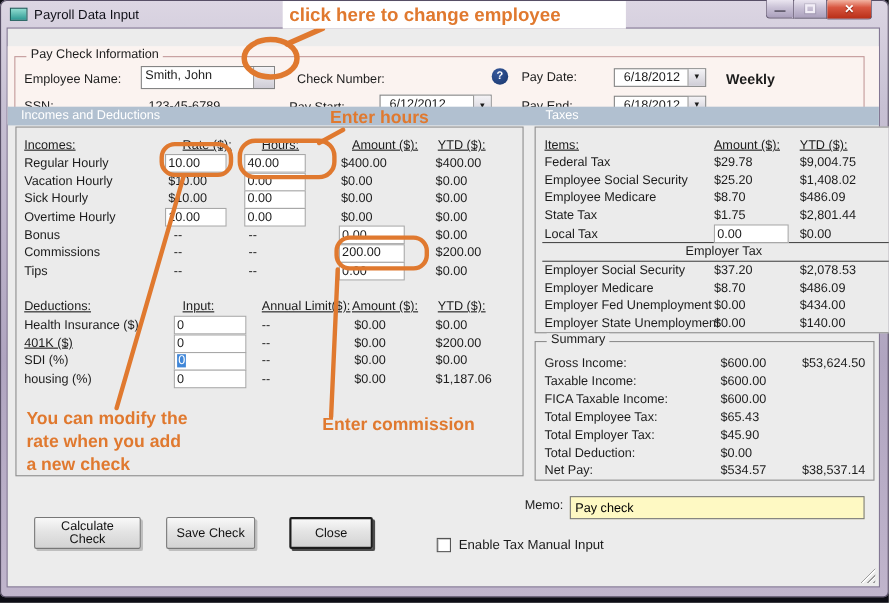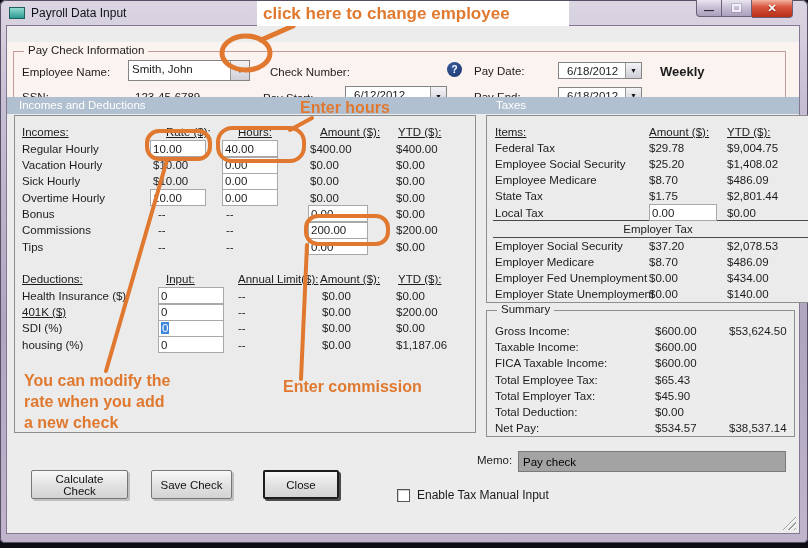--- a/index.html
+++ b/index.html
@@ -77,21 +77,21 @@
   .u{text-decoration:underline;}
   .pad2{padding-left:2px}.pad3{padding-left:3px}.pad4{padding-left:4px}.pad8{padding-left:8px}
   .pad12{padding-left:12px}.pad14{padding-left:14px}.pad16{padding-left:16px}
   .divider{height:18px;border-top:1px solid #4a4a4a;border-bottom:1px solid #4a4a4a;
     text-align:center;line-height:16px;font-size:11.5px;}
   .selbox{background:#fff;}
   .sel{background:var(--c-selection,#3f86d8);color:#fff;padding:0 1px;}
 
   
   .memo-lab{position:absolute;left:470px;top:428px;font-size:11.5px;}
-  .memo{position:absolute;left:511px;top:425px;width:268px;height:21px;background:#a3a3a3;
+  .memo{position:absolute;left:511px;top:425px;width:268px;height:21px;background:#fef9c3;
     border:1px solid #7a7a7a;font-size:11.5px;padding:2px 4px;font-family:"Liberation Sans",sans-serif;}
   .btn3d{position:absolute;top:444px;height:29px;font-size:11.5px;color:#111;
     background:linear-gradient(#f8f8f8,#e4e4e4 45%,#d3d3d3);border:1px solid #777;border-radius:2px;
     box-shadow:2px 2px 0 rgba(110,110,110,.35);font-family:"Liberation Sans",sans-serif;}
   .btn3d.default{border:2px solid #1d1d1d;box-shadow:2px 2px 0 #4c4c4c;}
   .cbox{position:absolute;left:390px;top:463px;width:13px;height:13px;background:#fff;border:1px solid #555;
     box-shadow:inset 1px 1px 0 #cfcfcf;}
   .cblab{position:absolute;left:410px;top:462px;font-size:12px;}
   .grip{position:absolute;right:3px;bottom:3px;width:14px;height:14px;
     background:repeating-linear-gradient(135deg,transparent 0 2px,#9b9b9b 2px 3px,#fdfdfd 3px 4px);
@@ -387,16 +387,16 @@
   <rect class="as" x="147" y="131" width="63" height="28" rx="12" stroke-width="4"></rect>
   <rect class="as" x="218" y="128" width="86" height="33" rx="14" stroke-width="4"></rect>
   <rect class="as" x="306" y="216" width="82" height="28" rx="12" stroke-width="4"></rect>
   <line class="as" x1="293" y1="26" x2="261" y2="40" stroke-width="5"></line>
   <line class="as" x1="312" y1="118" x2="290" y2="130" stroke-width="4"></line>
   <line class="as" x1="167" y1="160" x2="106" y2="371" stroke-width="4"></line>
   <line class="as" x1="307" y1="245" x2="301" y2="379" stroke-width="4"></line>
 </svg>
 <div class="anno anno-box">click here to change employee</div>
 <div class="anno t" style="left:300px;top:99px">Enter hours</div>
-<div class="anno t" style="left:283px;top:378px">Enter commission</div>
+<div class="anno t" style="left:293px;top:378px">Enter commission</div>
 <div class="anno t note" style="left:24px;top:370px">You can modify the
 rate when you add
 a new check</div>
 
 </body></html>

